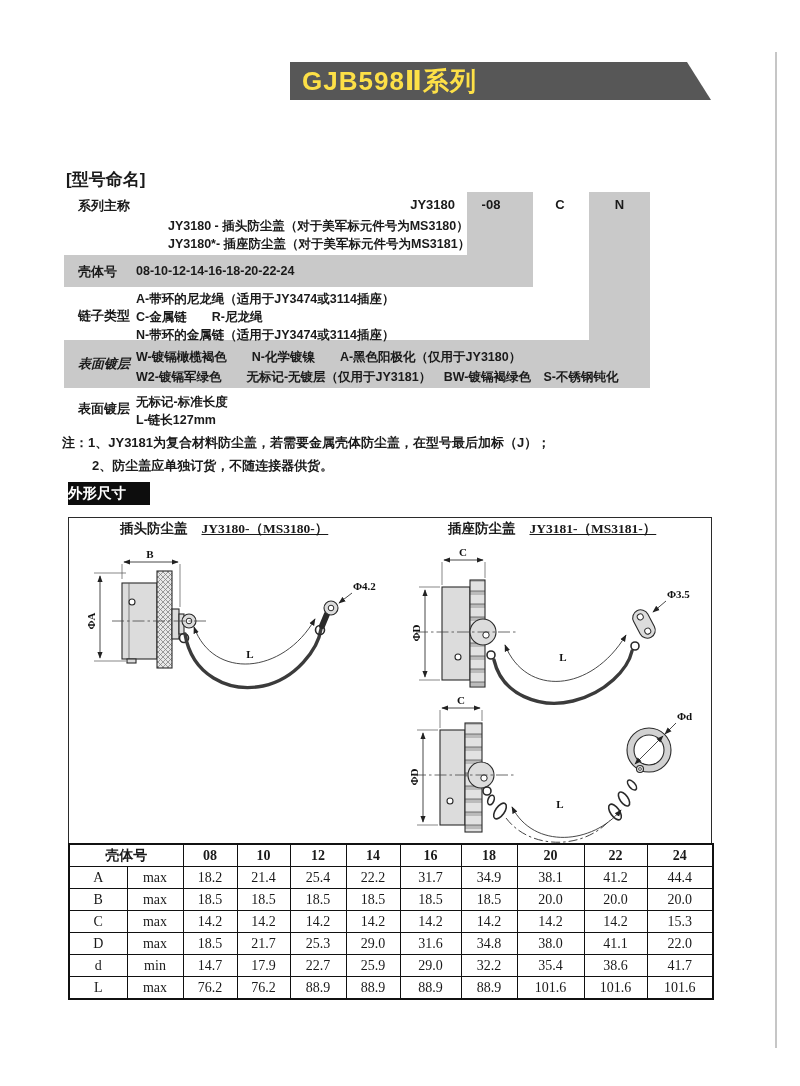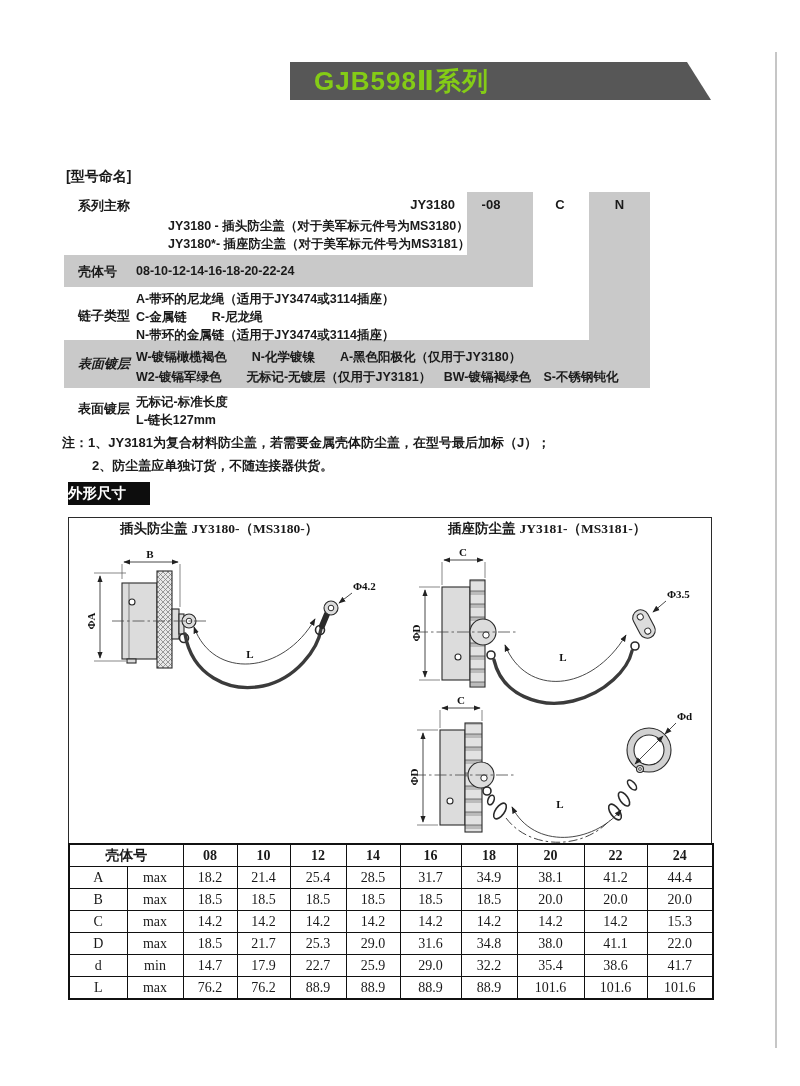--- a/index.html
+++ b/index.html
@@ -2,37 +2,37 @@
 <html><head>
 <meta charset="utf-8">
 <style>
   html,body{margin:0;padding:0;background:#fff;}
   .page{position:relative;width:800px;height:1086px;background:#ffffff;overflow:hidden;
         font-family:"Liberation Sans","DejaVu Sans",sans-serif;color:#1a1a1a;}
   .abs{position:absolute;}
   
   .banner{left:290px;top:62px;width:421px;height:38px;background:#575757;
           clip-path:polygon(0 0,397px 0,421px 38px,0 38px);
-          color:#84cc16;font-weight:bold;font-size:26px;line-height:38px;padding-left:24px;
+          color:#fde047;font-weight:bold;font-size:26px;line-height:38px;padding-left:12px;
           letter-spacing:1px;box-sizing:border-box;}
   
   .bar{background:#0d0d0d;color:#fff;font-weight:bold;white-space:nowrap;box-sizing:border-box;}
   .bar.caps{left:70px;top:136px;width:420px;height:26px;font-size:14.5px;line-height:26px;padding-left:13px;}
   .bar.dims{left:68px;top:482px;width:82px;height:23px;font-size:14.5px;line-height:23px;text-align:left;}
-  .naming-heading{left:66px;top:168px;font-size:14px;font-weight:600;}
+  .naming-heading{left:66px;top:168px;font-size:17px;font-weight:600;}
   
   .gray{background:#c9c9c9;}
   .txt{font-size:12.5px;font-weight:600;white-space:nowrap;line-height:16px;}
   .rowlab{font-size:13px;font-weight:700;white-space:nowrap;}
   .code{font-size:13px;font-weight:600;text-align:center;}
   .note{font-size:13px;font-weight:600;white-space:nowrap;}
   
   .drawbox{left:68px;top:517px;width:644px;height:326px;border:1.5px solid #2b2b2b;border-bottom:none;box-sizing:border-box;}
   .drawhead{font-family:"Liberation Serif","DejaVu Serif",serif;font-size:13.5px;font-weight:bold;white-space:nowrap;}
-  .drawhead .model{margin-left:4px;}
+  .drawhead .model{margin-left:14px;text-decoration:underline;}
   svg text{font-family:"Liberation Serif","DejaVu Serif",serif;font-size:11px;font-weight:600;fill:#111;}
   .dim{stroke:#333;stroke-width:0.9;fill:none;}
   .ext{stroke:#555;stroke-width:0.7;}
   .cl{stroke:#444;stroke-width:0.8;stroke-dasharray:12 3 2.5 3;}
   .chain{stroke:#444;stroke-width:1;stroke-dasharray:9 3 2.5 3;fill:none;}
   .cord{stroke:#3b3b3b;stroke-width:3.4;fill:none;stroke-linecap:round;}
   .metal{fill:#dcdcdc;stroke:#2a2a2a;stroke-width:1.1;}
   .loop{fill:none;stroke:#2a2a2a;stroke-width:1.6;}
   
   table.dims{position:absolute;left:68px;top:843px;width:644px;border-collapse:collapse;
@@ -236,21 +236,21 @@
           <th>24</th>
         </tr>
     </thead>
     <tbody>
         <tr>
           <td>A</td>
           <td>max</td>
           <td>18.2</td>
           <td>21.4</td>
           <td>25.4</td>
-          <td>28.5</td>
+          <td>22.2</td>
           <td>31.7</td>
           <td>34.9</td>
           <td>38.1</td>
           <td>41.2</td>
           <td>44.4</td>
         </tr>
         <tr>
           <td>B</td>
           <td>max</td>
           <td>18.5</td>

